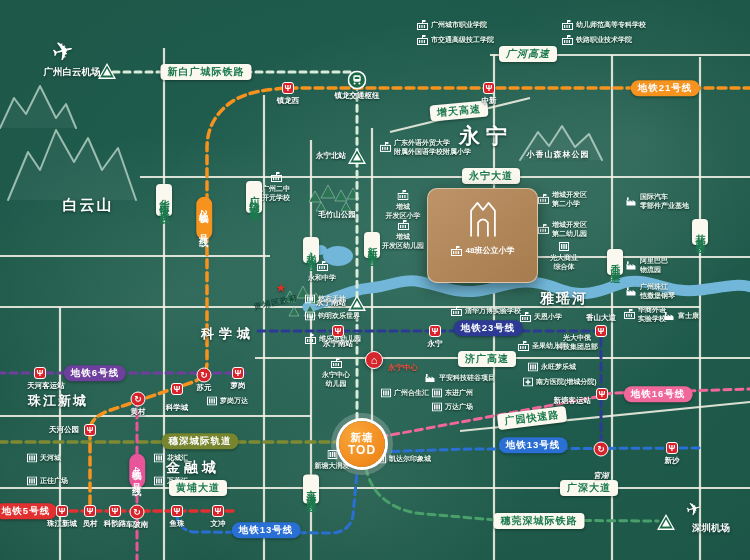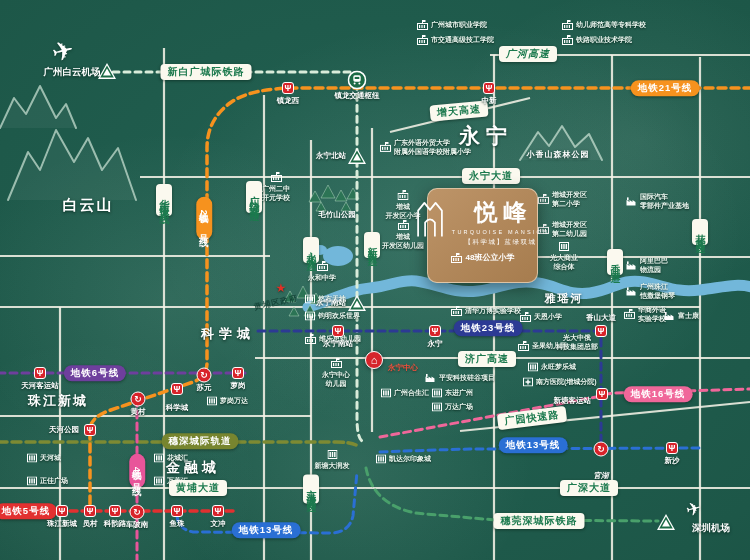--- a/index.html
+++ b/index.html
@@ -148,39 +148,38 @@
       <path class="ml" stroke="#2c3a94" stroke-width="3" stroke-dasharray="7 5" d="M258,331 H595 Q601,331 601,339 V449"></path>
     </g>
   </svg>
 
   <div class="card">
     <div class="card-top">
       <svg viewBox="0 0 40 56" width="28" height="42">
         <path d="M3,53 V16 L12,5 L20,15 L28,5 L37,16 V53" fill="none" stroke="#fff" stroke-width="2.5" stroke-linejoin="round"></path>
         <path d="M13,53 V33 Q20,24 27,33 V53" fill="none" stroke="#fff" stroke-width="2.5"></path>
       </svg>
-      <div class="card-col">
-        <div class="card-name">悦峰</div>
-        <div class="card-sub">TURQUOISE MANSION</div>
-        <div class="card-tag">【科学城】蓝绿双城</div>
-      </div>
     </div>
     <div class="card-school">
       <svg width="11" height="10" viewBox="0 0 11 10">
         <rect x="0.5" y="3.5" width="10" height="6" fill="none" stroke="#fff"></rect>
         <path d="M5.5 0 V3.5" stroke="#fff"></path>
           <path d="M5.5 0 h3 v2 h-3 z" fill="#fff"></path>
         <rect x="2" y="5" width="1.2" height="3" fill="#fff"></rect>
           <rect x="4.4" y="5" width="1.2" height="3" fill="#fff"></rect>
           <rect x="6.8" y="5" width="1.2" height="3" fill="#fff"></rect>
       </svg>
       <span>48班公立小学</span>
     </div>
   </div>
 
+  <div class="tod">
+    <span class="tod-l1">新塘</span>
+    <span class="tod-l2">TOD</span>
+  </div>
 
   <div class="mk">⌂</div>
   <div class="mk-lb">永宁中心</div>
 
   <div class="plane" style="left:52px;top:36px;font-size:26px;transform:rotate(-14deg);">✈</div>
   <div class="plane" style="left:686px;top:498px;font-size:18px;transform:rotate(-14deg);">✈</div>
   <div class="star" style="left:281px;top:288px;">★</div>
 
 <div class="pill" style="left: 528px; top: 54px; transform: translate(-50%, -50%); font-style: italic;">广河高速</div>
     <div class="pill" style="left: 206px; top: 72px; transform: translate(-50%, -50%);">新白广城际铁路</div>
@@ -251,21 +250,21 @@
     </div>
     <div class="st" style="left: 666px; top: 522px;">
       <svg class="st-ic" width="18" height="16" viewBox="0 0 18 16">
         <path d="M9 0 L18 16 L0 16 Z" fill="#fff"></path>
         <path d="M9 2.5 L15.8 14.5 L2.2 14.5 Z" fill="#1b6a45"></path>
         <path d="M9 5.5 L13 12.5 H5 Z" fill="#fff"></path>
       </svg>
     </div>
     <div class="st" style="left: 40px; top: 373px;">
       <div class="st-y st-ic">Ψ</div>
-      <span class="st-lb" style="left: 0px; top: 9px; transform: translateX(-50%);">天河客运站</span>
+      <span class="st-lb" style="left: 6px; top: 9px; transform: translateX(-50%);">天河客运站</span>
     </div>
     <div class="st" style="left: 204px; top: 375px;">
       <div class="st-t st-ic">↻</div>
       <span class="st-lb" style="left: 0px; top: 9px; transform: translateX(-50%);">苏元</span>
     </div>
     <div class="st" style="left: 238px; top: 373px;">
       <div class="st-y st-ic">Ψ</div>
       <span class="st-lb" style="left: 0px; top: 9px; transform: translateX(-50%);">萝岗</span>
     </div>
     <div class="st" style="left: 177px; top: 389px;">
@@ -849,18 +848,18 @@
         <div>永和中学</div>
       </div>
     </div>
     <div class="alb" style="left: 486px; top: 135px; font-size: 21px; letter-spacing: 6px; transform: translate(-50%, -50%);">永宁</div>
     <div class="alb" style="left: 228px; top: 333px; font-size: 13px; letter-spacing: 5px; transform: translate(-50%, -50%);">科学城</div>
     <div class="alb" style="left: 58px; top: 400px; font-size: 13px; letter-spacing: 2px; transform: translate(-50%, -50%);">珠江新城</div>
     <div class="alb" style="left: 193px; top: 467px; font-size: 14px; letter-spacing: 4px; transform: translate(-50%, -50%);">金融城</div>
     <div class="alb" style="left: 88px; top: 204px; font-size: 15px; letter-spacing: 2px; transform: translate(-50%, -50%);">白云山</div>
     <div class="alb" style="left: 558px; top: 155px; font-size: 8px; letter-spacing: 1px; transform: translate(-50%, -50%);">小香山森林公园</div>
     <div class="alb" style="left: 337px; top: 215px; font-size: 7.5px; letter-spacing: 0px; transform: translate(-50%, -50%); text-align: center;">毛竹山公园</div>
-    <div class="alb" style="left: 564px; top: 298px; font-size: 11px; letter-spacing: 2px; transform: translate(-50%, -50%);">雅瑶河</div>
+    <div class="alb" style="left: 564px; top: 298px; font-size: 14px; letter-spacing: 2px; transform: translate(-50%, -50%);">雅瑶河</div>
     <div class="alb dim" style="left: 276px; top: 303px; font-size: 8px; letter-spacing: 1px; transform: translate(-50%, -50%) rotate(-12deg);">黄埔区政府</div>
     <div class="alb" style="left: 72px; top: 72px; font-size: 9.5px; letter-spacing: 0px; transform: translate(-50%, -50%);">广州白云机场</div>
     <div class="alb" style="left: 711px; top: 528px; font-size: 9.5px; letter-spacing: 0px; transform: translate(-50%, -50%);">深圳机场</div>
 
 </div>
 
 </body></html>

